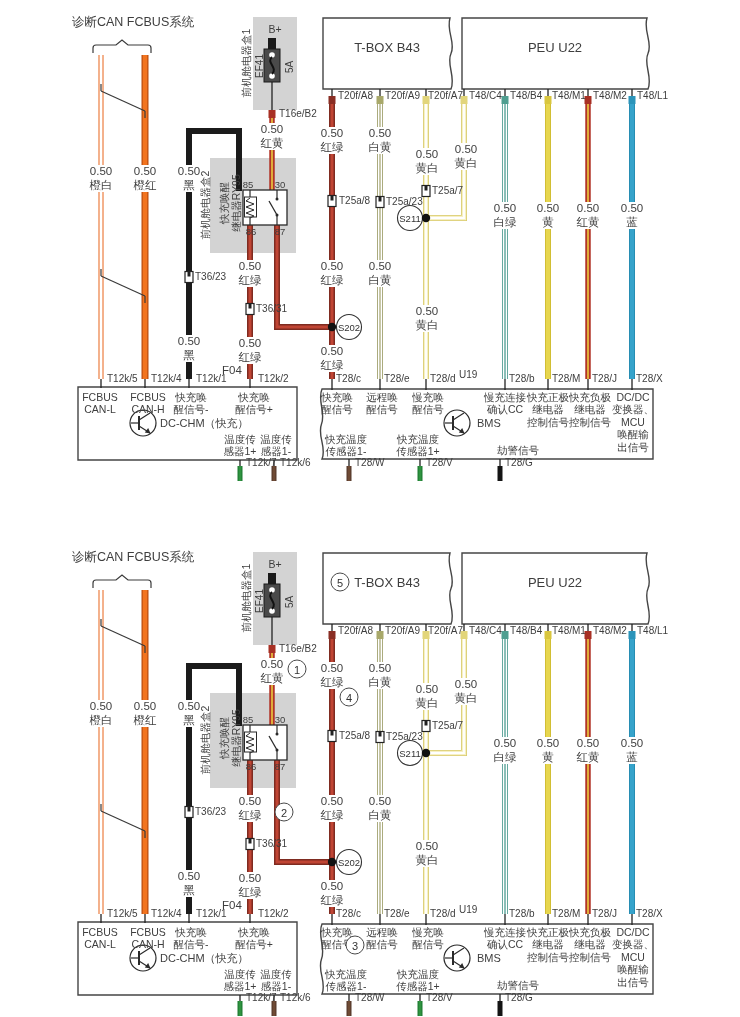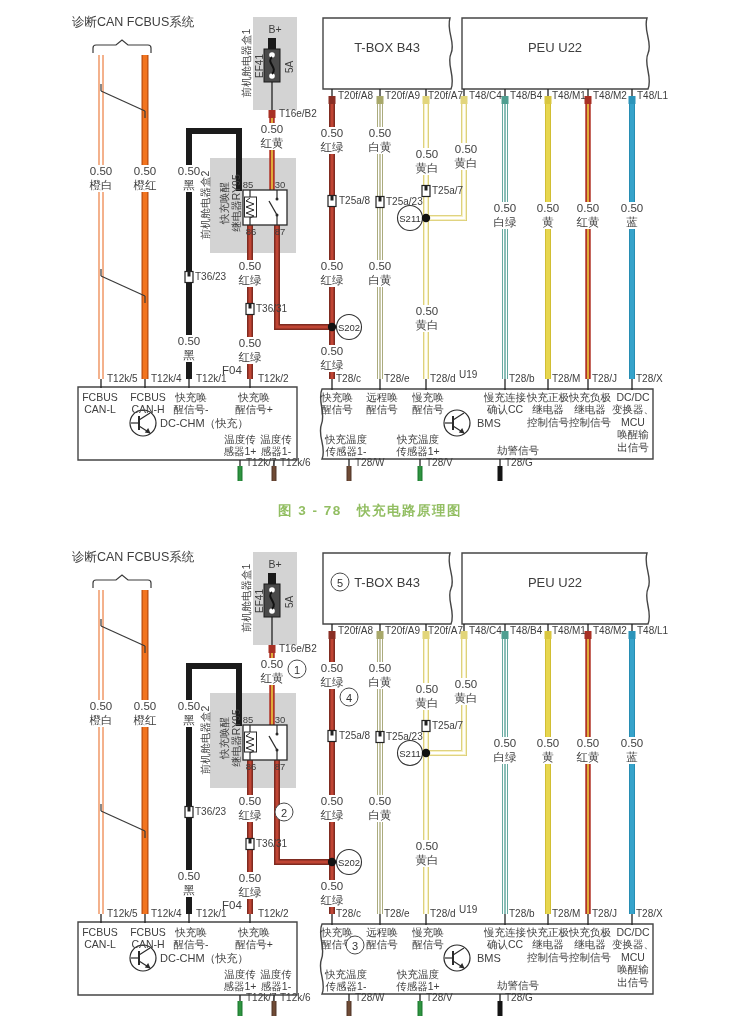--- a/index.html
+++ b/index.html
@@ -460,21 +460,20 @@
       </div>
       <div class="lb ctr" style="left: 387px; top: 40px; font-size: 13px;">
         <div>T-BOX B43</div>
       </div>
       <div class="lb ctr" style="left: 555px; top: 40px; font-size: 13px;">
         <div>PEU U22</div>
       </div>
       <div class="ring-lb" style="left: 349px; top: 327px;">S202</div>
       <div class="ring-lb" style="left: 410px; top: 218px;">S211</div>
     </div>
-  <div class="caption">图 3 - 78　快充电路原理图</div>
   <div class="inst" id="inst2" style="top:535px">
       <svg width="740" height="492" viewBox="0 0 740 492">
         <g>
           <rect x="253" y="17" width="44" height="93" fill="#d3d3d3"></rect>
           <rect x="210" y="158" width="86" height="95" fill="#d3d3d3"></rect>
         </g>
         <g>
           <path d="M323,18 L450,18 C446,31 456,43 451,53.5 C446,64 456,77 451,89 L323,89 Z" fill="#fff" stroke="#454545" stroke-width="1.4"></path>
           <path d="M462,18 L647,18 C643,31 653,43 648,53.5 C643,64 653,77 648,89 L462,89 Z" fill="#fff" stroke="#454545" stroke-width="1.4"></path>
           <path d="M78,387 L297,387 L297,460 L78,460 Z" fill="#fff" stroke="#454545" stroke-width="1.4"></path>

